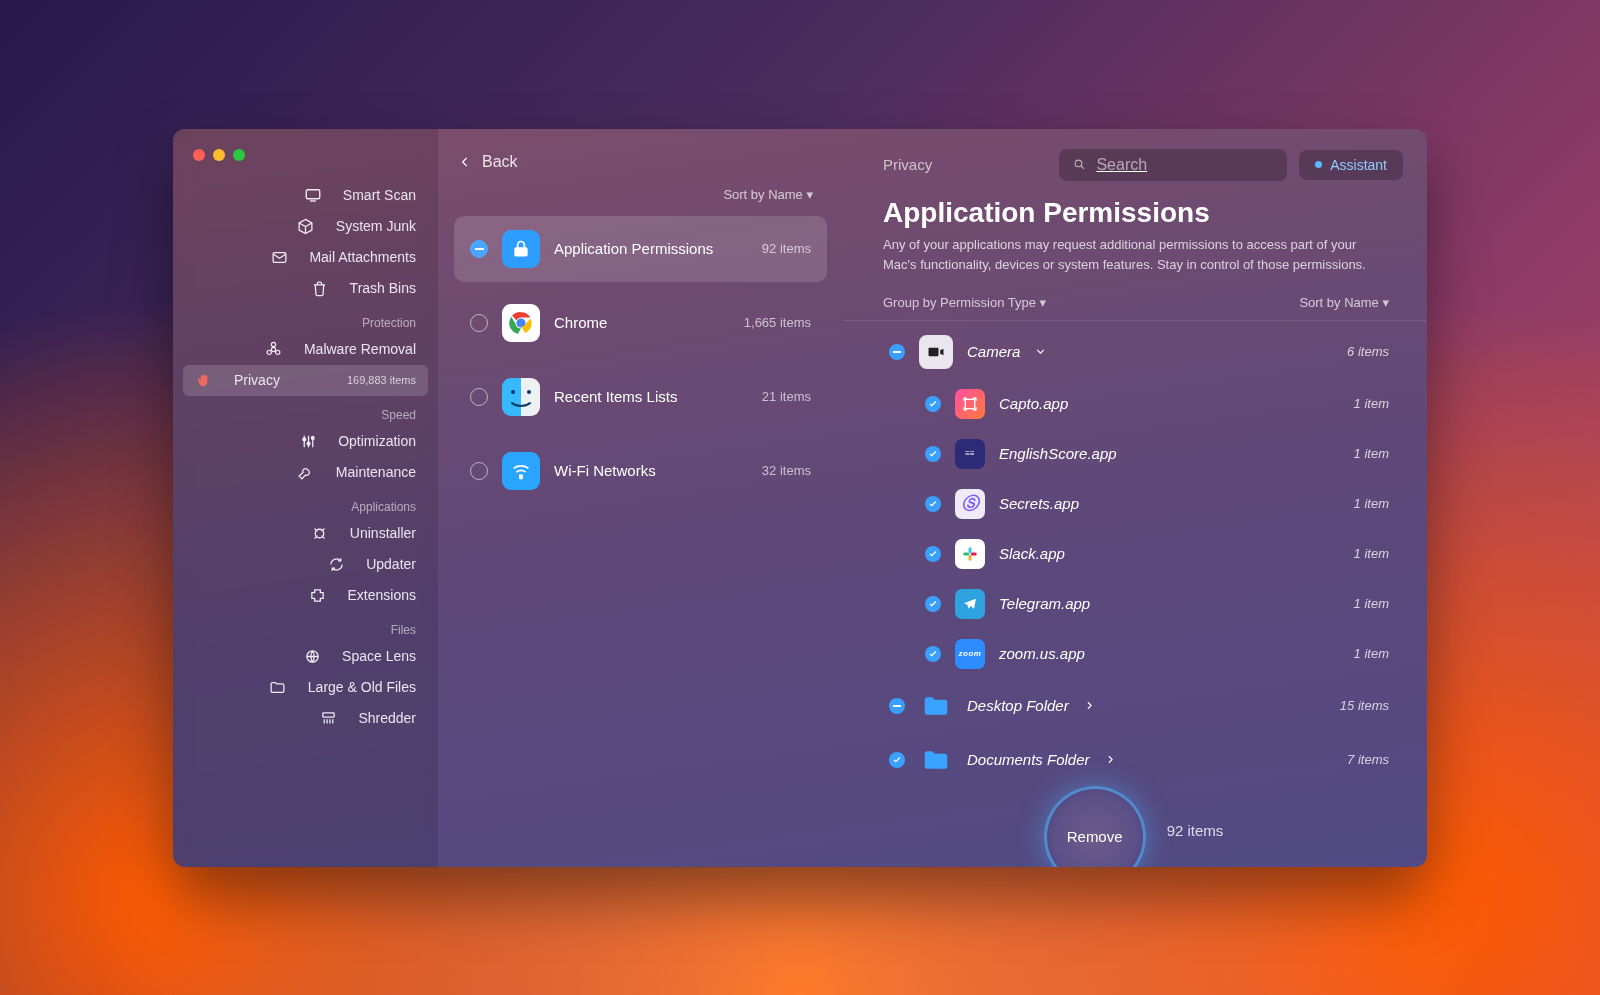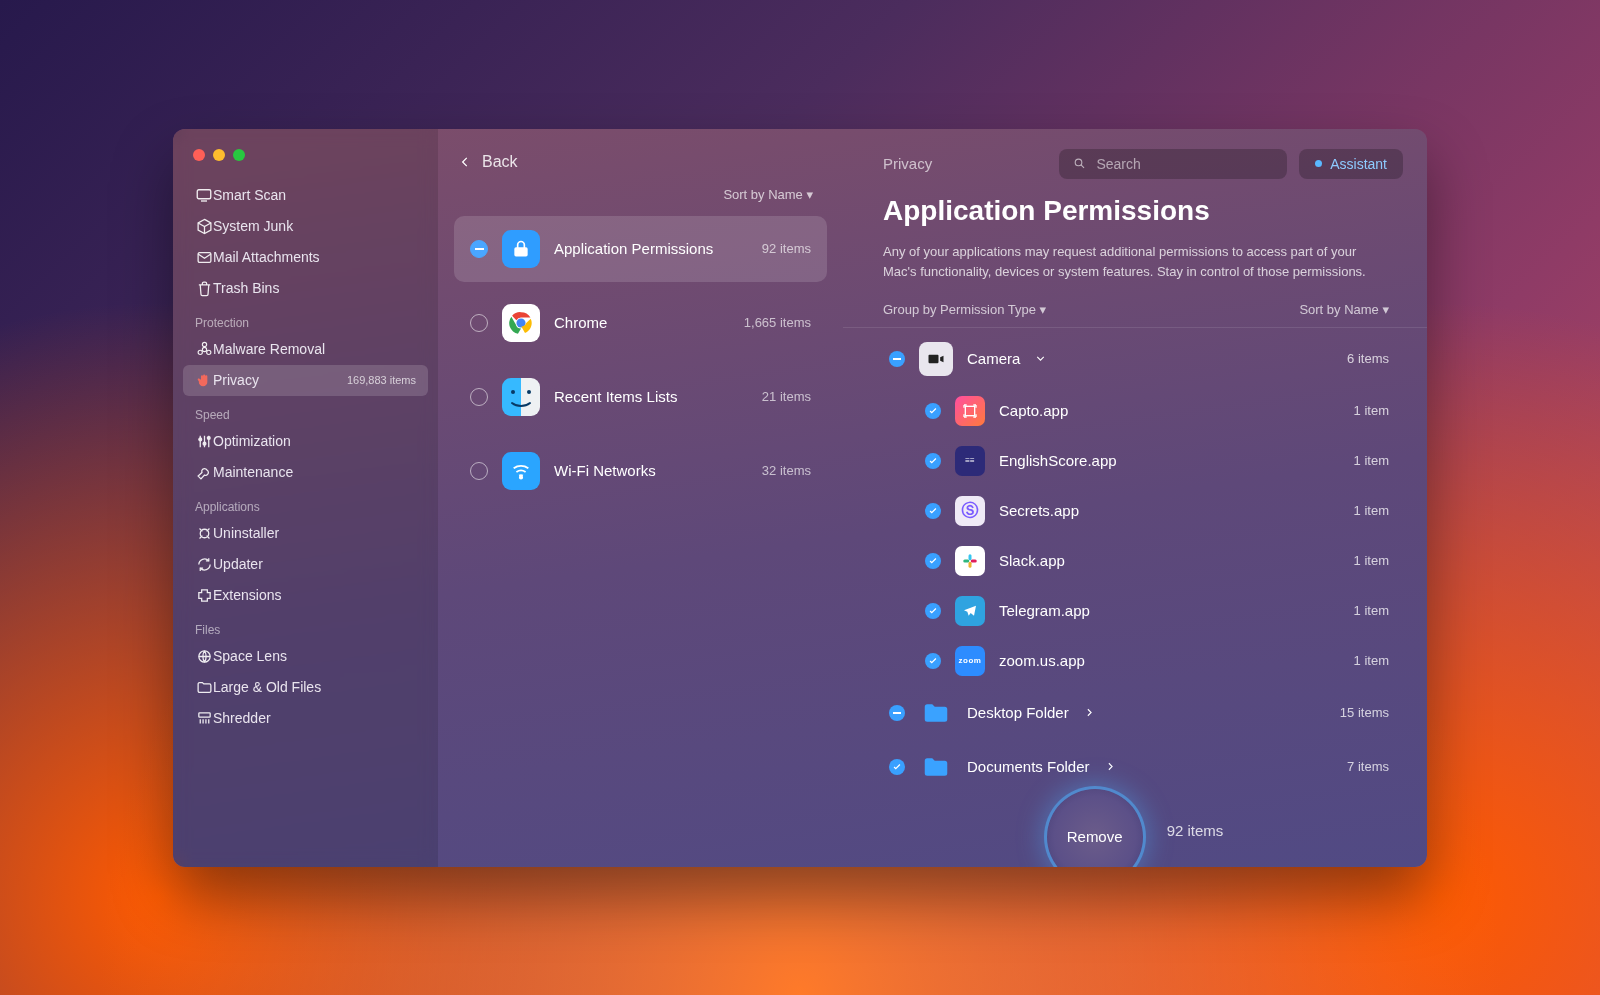--- a/index.html
+++ b/index.html
@@ -16,21 +16,21 @@
   width: 1254px; height: 738px; border-radius: 12px; overflow: hidden;
   display: flex; position: relative;
   background: linear-gradient(172deg, #7d4d6a 0%, #5e4879 55%, #514a84 100%);
   box-shadow: 0 30px 60px rgba(0,0,0,0.4);
 }
 .traffic { position: absolute; top: 20px; left: 20px; display: flex; gap: 8px; z-index: 10; }
 .traffic span { width: 12px; height: 12px; border-radius: 50%; }
 .traffic .r { background:#ff5f57;} .traffic .y{background:#febc2e;} .traffic .g{background:#28c840;}
 
 .sidebar { width:265px; padding:50px 10px 10px 10px; background:rgba(0,0,0,0.12); backdrop-filter:blur(8px); color:#eee; }
-.sidebar .item, .sidebar .section { display:flex; align-items:center; gap:0; padding:7px 12px; border-radius:6px; font-size:14px; color:#e9e4ee; }
+.sidebar .item, .sidebar .section { display:flex; align-items:center; gap:21px; padding:7px 12px; border-radius:6px; font-size:14px; color:#e9e4ee;justify-content:flex-end; }
 .sidebar .section { font-size:12px; color:rgba(255,255,255,0.55); padding:12px 12px 4px 12px; }
 .sidebar .item .ic { width:18px; display:flex; align-items:center; justify-content:center; opacity:0.9; }
 .sidebar .item.active { background:rgba(255,255,255,0.15); }
 .sidebar .item .count { margin-left:auto; font-size:11px; color:rgba(255,255,255,0.7); }
 
 .middle { width:405px; padding:14px 10px 10px 10px; display:flex; flex-direction:column; }
 .middle .top { display:flex; align-items:center; gap:10px; color:rgba(255,255,255,0.85); font-size:16px; padding:10px; }
 .middle .sort { text-align:right; color:rgba(255,255,255,0.7); font-size:13px; padding:6px 20px 10px; }
 .card { display:flex; align-items:center; gap:14px; padding:14px 16px; margin:4px 6px; border-radius:10px; color:#fff; }
 .card.selected { background:rgba(255,255,255,0.14); }
@@ -38,32 +38,32 @@
 .card .rad.minus::after{content:""; width:9px;height:2px;background:#fff; display:block;}
 .card.selected .rad.minus{ background:#4aa6ff; border-color:#4aa6ff;}
 .card .appic { width:38px; height:38px; border-radius:9px; display:flex; align-items:center; justify-content:center; font-size:18px; color:#fff; }
 .card .label { font-size:15px; }
 .card .meta { margin-left:auto; font-size:13px; color:rgba(255,255,255,0.65); }
 
 .right { flex:1; display:flex; flex-direction:column; padding:0 0 0 0; position:relative; }
 .right-top { display:flex; align-items:center; gap:12px; padding:20px 24px 6px 40px; }
 .crumb { color:rgba(255,255,255,0.65); font-size:15px; flex:1;}
 .search { display:flex; align-items:center; gap:10px; background:rgba(0,0,0,0.22); border-radius:8px; padding:7px 14px; width:228px; }
-.search input { background:transparent; border:none; outline:none; color:#fff; font-size:14px; width:100%; }
+.search input { background:transparent; border:none; outline:none; color:#fff; font-size:16px; width:100%;text-decoration:underline; }
 .search input::placeholder{color:rgba(255,255,255,0.55);}
 .assist { display:flex; align-items:center; gap:8px; background:rgba(0,0,0,0.22); border-radius:8px; padding:7px 16px; color:#8ecbff; font-size:14px; font-weight:400; }
 .assist .dot{width:7px;height:7px;border-radius:50%;background:#5ab8ff;}
 
 .heading { padding:10px 40px 4px 40px; color:#fff; }
 .heading h1 { font-size:28px; font-weight:700; }
-.heading p { font-size:13px; line-height:1.55; color:rgba(255,255,255,0.75); margin-top:15px; }
+.heading p { font-size:13px; line-height:1.55; color:rgba(255,255,255,0.75); margin-top:6px; }
 
 .filters { display:flex; justify-content:space-between; padding:16px 38px 10px 40px; color:rgba(255,255,255,0.7); font-size:13px; border-bottom:1px solid rgba(255,255,255,0.1); }
 
-.list { flex:1; overflow:auto; padding:4px 26px 36px 40px; }
+.list { flex:1; overflow:auto; padding:4px 26px 36px 40px;font-style:italic; }
 .grp, .leaf { display:flex; align-items:center; gap:14px; padding:10px 12px 10px 6px; color:#fff; }
 .leaf { padding-left:42px; }
 .chk { width:16px; height:16px; border-radius:50%; background:#39a0ff; display:flex; align-items:center; justify-content:center; flex:0 0 16px;}
 .chk svg{width:10px;height:10px;}
 .chk.minus::after{content:"";width:8px;height:2px;background:#fff;display:block;}
 .grp .pic { width:34px;height:34px;border-radius:8px;background:#e9e6ee;display:flex;align-items:center;justify-content:center;}
 .leaf .pic { width:30px;height:30px;border-radius:7px;display:flex;align-items:center;justify-content:center;font-size:13px;font-weight:700;color:#fff;}
 .name { font-size:15px; }
 .count { margin-left:auto; font-size:13px; color:rgba(255,255,255,0.75); }
 .chev { width:22px; text-align:center; color:rgba(255,255,255,0.7); }

